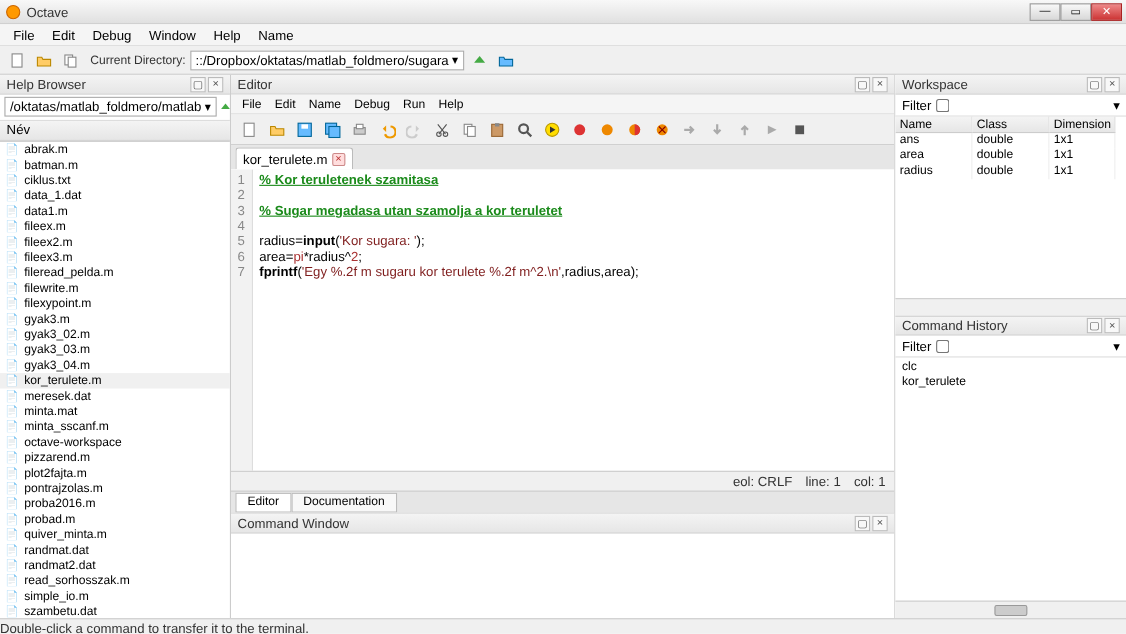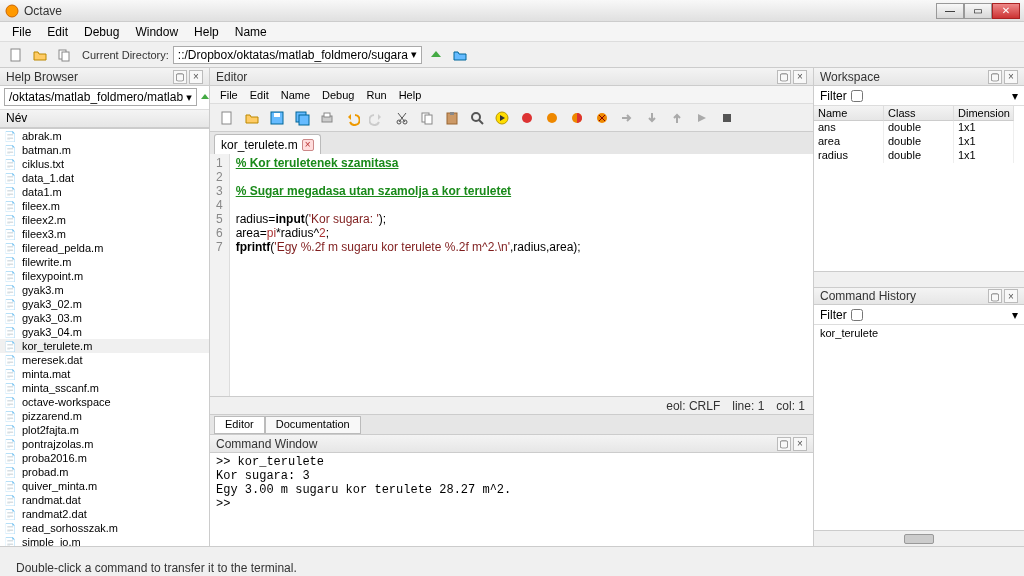--- a/index.html
+++ b/index.html
@@ -46,38 +46,38 @@
 .gutter { background: #f2f2f2; border-right: 1px solid #ddd; padding: 2px 6px; text-align: right; color: #888; font-size: 12px; line-height: 14px; }
 .codelines { padding: 2px 6px; font-size: 12px; line-height: 14px; white-space: pre; }
 .tok-comment { color: #1a8a1a; font-weight: bold; text-decoration: underline; }
 .tok-str { color: #7f1d1d; }
 .tok-op { color: #a33; }
 .tok-func { color: #000; font-weight: bold; }
 .ed-status { height: 18px; background: #f0f0f0; border-top: 1px solid #ccc; display: flex; align-items: center; justify-content: flex-end; padding: 0 8px; font-size: 11px; color: #333; gap: 12px; }
 .ed-bottomtabs { height: 20px; background: #e6e6e6; display: flex; align-items: center; padding: 0 4px; gap: 0; border-top: 1px solid #ccc; }
 .ed-btab { height: 18px; padding: 1px 10px; border: 1px solid #bbb; background: #f8f8f8; font-size: 11px; cursor: pointer; }
 .ed-btab.active { background: #fff; }
-.cmdwin { height: 112px; display: flex; flex-direction: column; border-top: 1px solid #ccc; background: #fff; }
+.cmdwin { height: 96px; display: flex; flex-direction: column; border-top: 1px solid #ccc; background: #fff; }
 .cmdout { flex: 1; padding: 2px 6px; font-family: 'Courier New', monospace; font-size: 12px; line-height: 14px; white-space: pre; overflow: auto; }
 
 .right { width: 210px; display: flex; flex-direction: column; background: #fff; }
 .ws-filter { height: 20px; display: flex; align-items: center; padding: 2px 6px; gap: 4px; border-bottom: 1px solid #ddd; font-size: 11px; }
 .ws-filter input[type="checkbox"] { width: 12px; height: 12px; }
 .ws-table { flex: 0 0 auto; overflow: auto; }
 .ws-head, .ws-row { display: grid; grid-template-columns: 70px 70px 60px; }
 .ws-head > div { background: linear-gradient(#f4f4f4,#e6e6e6); border-bottom: 1px solid #ccc; border-right: 1px solid #ddd; padding: 1px 4px; font-size: 11px; }
 .ws-row > div { padding: 0 4px; font-size: 11px; border-right: 1px solid #eee; height: 14px; }
 .ws-body { height: 150px; overflow: auto; }
 .ws-scroll { height: 16px; border-top: 1px solid #ccc; background: #f0f0f0; }
 .ch-body { flex: 1; overflow: auto; padding: 2px 6px; }
 .ch-item { font-size: 11px; height: 14px; }
 .ch-scroll { height: 16px; border-top: 1px solid #ccc; background: #f0f0f0; display:flex; align-items:center; justify-content:center; }
 .ch-scroll .thumb { width: 30px; height: 10px; background: #ccc; border: 1px solid #999; border-radius: 2px; }
 
-.statusbar { height: 30px; background: #f0f0f0; border-top: 1px solid #ccc; padding: 1px 16px; font-size: 11px; color: #333; display: flex; align-items: flex-end; }
+.statusbar { height: 14px; background: #f0f0f0; border-top: 1px solid #ccc; padding: 1px 0; font-size: 11px; color: #333; display: flex; align-items: flex-start; }
 
 svg { display: block; }
 </style>
 </head>
 <body>
 
 <div class="titlebar">
   <span class="icon">
     <svg width="14" height="14" viewBox="0 0 14 14">
         <circle cx="7" cy="7" r="6" fill="#f90" stroke="#c60"></circle>
@@ -354,24 +354,20 @@
         <div class="ed-btab">Documentation</div>
       </div>
 
     <div class="cmdwin">
       <div class="pane-title">
         <span>Command Window</span>
           <span class="spacer"></span>
         <span class="pane-ctl">▢</span>
         <span class="pane-ctl">×</span>
       </div>
-      <div class="cmdout">&gt;&gt; kor_terulete
-Kor sugara: 3
-Egy 3.00 m sugaru kor terulete 28.27 m^2.
-&gt;&gt; </div>
     </div>
   </div>
 
   <div class="right">
     <div class="pane-title">
       <span>Workspace</span>
         <span class="spacer"></span>
       <span class="pane-ctl">▢</span>
       <span class="pane-ctl">×</span>
     </div>
@@ -413,20 +409,21 @@
       <span class="pane-ctl">▢</span>
       <span class="pane-ctl">×</span>
     </div>
     <div class="ws-filter">
       <span>Filter</span>
       <input type="checkbox" style="">
       <span style="flex:1"></span>
       <span>▾</span>
     </div>
     <div class="ch-body" id="chbody">
+        <div class="ch-item">clc</div>
         <div class="ch-item">kor_terulete</div>
       </div>
     <div class="ch-scroll">
         <div class="thumb"></div>
       </div>
   </div>
 
 </div>
 
 <div class="statusbar">

